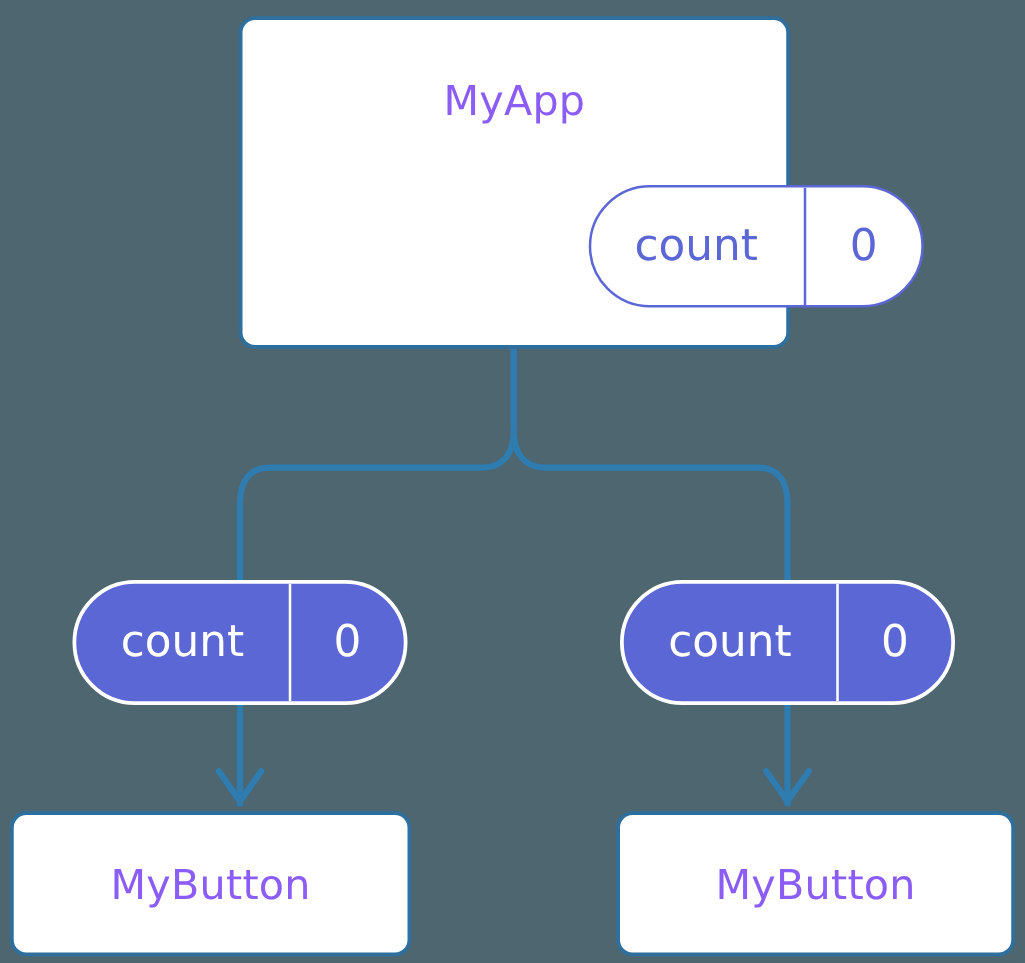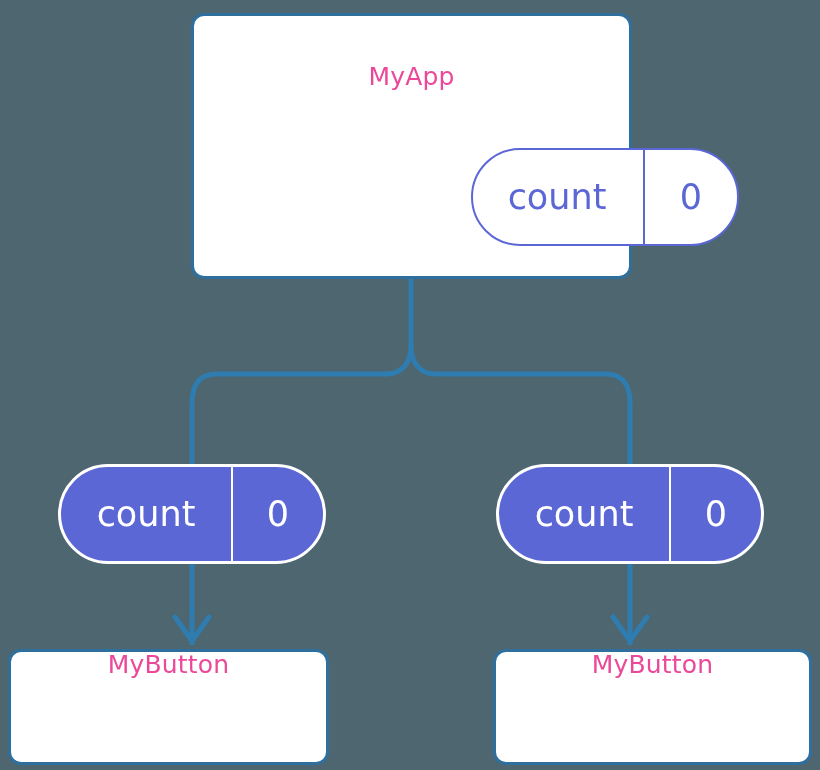--- a/index.html
+++ b/index.html
@@ -32,42 +32,43 @@
     box-sizing: border-box;
     background: #ffffff;
     border: 3px solid #2e6f9e;
     border-radius: 13px;
     display: flex;
     flex-direction: column;
     align-items: center;
     z-index: 3;
   }
   .component-title {
-    color: #ec4899;
-    font-size: 25px;
+    color: #8b5cf6;
+    font-size: 33px;
     line-height: 1;
     letter-spacing: 0.2px;
     white-space: nowrap;
   }
 
   
   #root-component {
     left: 191px;
     top: 13px;
     width: 441px;
     height: 266px;
     justify-content: flex-start;
   }
   #root-component .component-title {
     margin-top: 48px;
   }
 
   
   .leaf-component {
     height: 116px;
+    justify-content: center;
   }
   #leaf-component-left {
     left: 8px;
     top: 649px;
     width: 321px;
   }
   #leaf-component-right {
     left: 493px;
     top: 649px;
     width: 319px;

